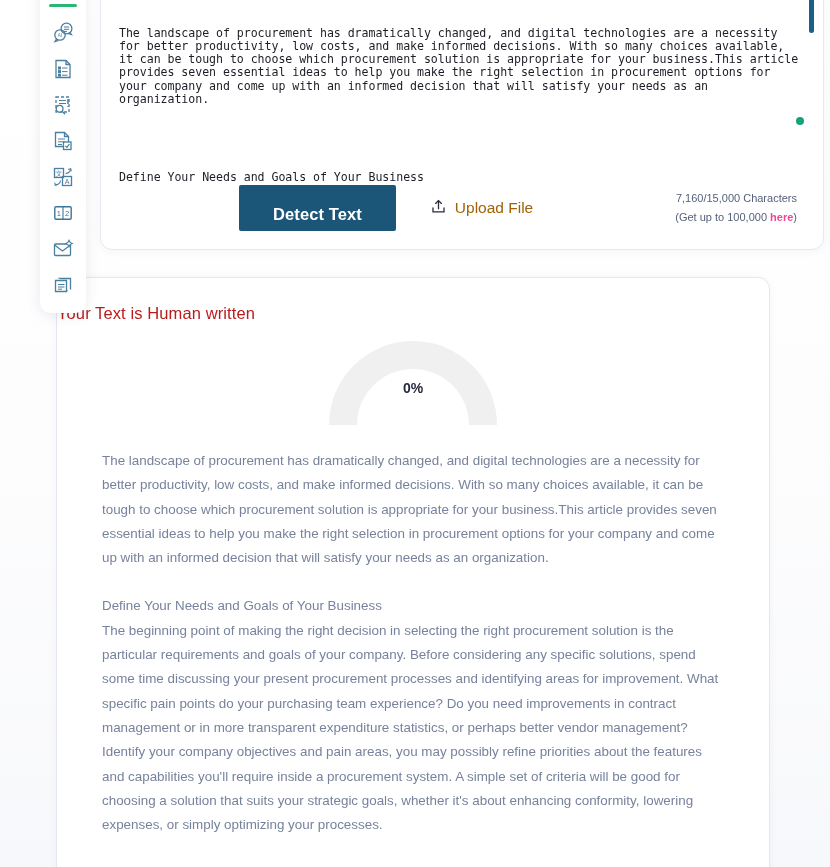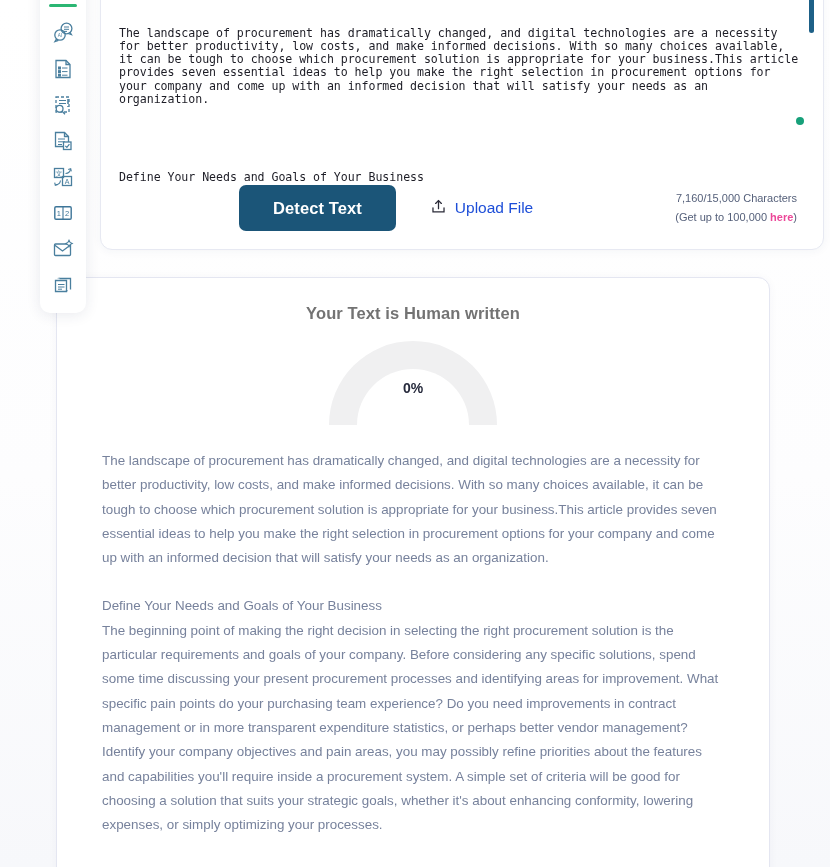--- a/index.html
+++ b/index.html
@@ -122,38 +122,38 @@
     align-items: center;
     padding: 0 26px 20px 22px;
     position: relative;
     height: 62px;
   }
 
   .detect-btn {
     background: #1b5578;
     color: #ffffff;
     border: none;
-    border-radius: 7px;
+    border-radius: 2px;
     font-family: "Liberation Sans", sans-serif;
     font-size: 16.5px;
     font-weight: bold;
-    padding: 0 34px;
+    padding: 6px 34px;
     height: 46px;
     line-height: 46px;
     margin-left: 116px;
     cursor: pointer;
     letter-spacing: 0.1px;
   }
 
   .upload-link {
     display: flex;
     align-items: center;
     gap: 8px;
     margin-left: 34px;
-    color: #1d4ed8;
+    color: #a16207;
     font-size: 15.5px;
     cursor: pointer;
   }
 
   .counter {
     margin-left: auto;
     text-align: right;
     color: #55607a;
     font-size: 11px;
     line-height: 19px;
@@ -175,25 +175,24 @@
     background: #ffffff;
     border: 1px solid #e4e6f1;
     border-radius: 12px;
     box-shadow: 0 1px 10px rgba(40, 50, 90, 0.04);
     z-index: 2;
     overflow: hidden;
     padding-bottom: 40px;
   }
 
   .verdict {
-    text-align: center;
     margin-top: 26px;
     font-size: 16.5px;
-    font-weight: bold;
-    color: #737373;
+    font-weight: normal;
+    color: #b91c1c;
     letter-spacing: 0.1px;
   }
 
   .gauge-area {
     position: relative;
     height: 88px;
     margin-top: 18px;
   }
   .gauge-arc {
     position: absolute;

